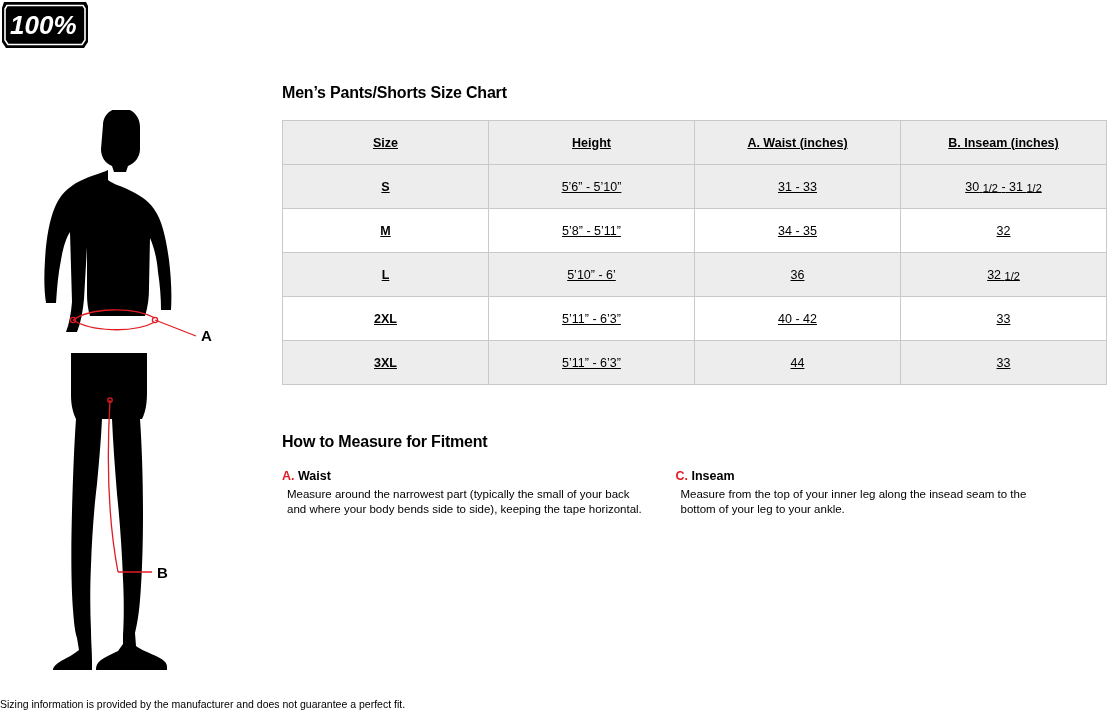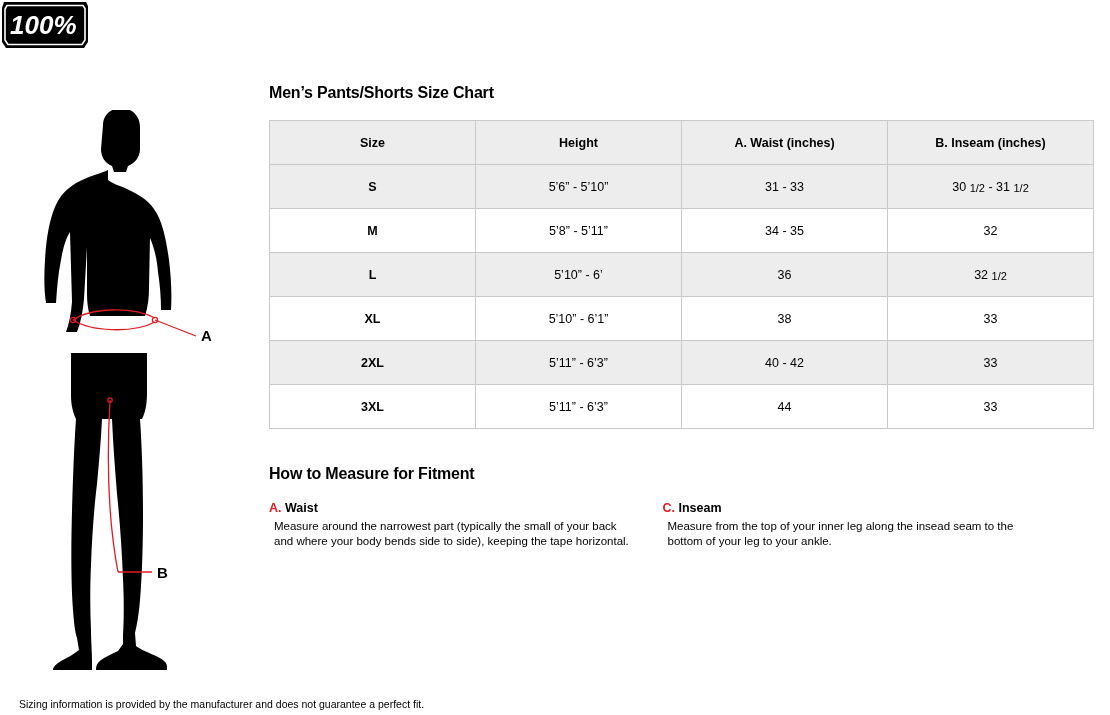--- a/index.html
+++ b/index.html
@@ -30,36 +30,37 @@
     position: absolute;
     left: 0;
     top: 110px;
     width: 280px;
     height: 560px;
   }
 
   
   #content {
     position: absolute;
-    left: 269px;
+    left: 282px;
     top: 84px;
     width: 787px;
   }
 
   .section-title {
     font-size: 16px;
     font-weight: bold;
     letter-spacing: -0.2px;
     margin: 0 0 18px 0;
   }
 
   table.size-chart {
     border-collapse: collapse;
     width: 824px;
     table-layout: fixed;
+    text-decoration: underline;
   }
   table.size-chart th,
   table.size-chart td {
     border: 1px solid #c9c9c9;
     height: 41px;
     text-align: center;
     vertical-align: middle;
     font-size: 12.5px;
   }
   table.size-chart thead th {
@@ -78,21 +79,21 @@
   }
   .frac {
     font-size: 11px;
     vertical-align: baseline;
     position: relative;
     top: 1px;
   }
 
   
   #measure-section {
-    margin-top: 36px;
+    margin-top: 48px;
   }
   #measure-cols {
     display: flex;
     margin-top: 16px;
     align-items: flex-end;
   }
   .measure-col {
     width: 412px;
     box-sizing: border-box;
     padding-right: 30px;
@@ -113,21 +114,20 @@
     max-width: 390px;
   }
 
   
   #footer {
     position: absolute;
     left: 0;
     bottom: 4px;
     font-size: 10.5px;
     line-height: 1.35;
-    margin-left: 19px;
   }
   #footer div { white-space: nowrap; }
 </style>
 </head>
 <body>
 
 <div id="brand-logo">
   <svg width="90" height="50" viewBox="0 0 90 50" xmlns="http://www.w3.org/2000/svg">
     <path d="M4 2 L86 2 L88 6 L88 42 L84 48 L6 48 L2 42 L2 8 Z" fill="#000000"></path>
     <path d="M7 5.5 L83 5.5 L85 8.5 L85 40 L82 44.5 L8 44.5 L5 40 L5 9 Z" fill="none" stroke="#ffffff" stroke-width="1.6"></path>
@@ -258,26 +258,20 @@
         <td>34 - 35</td>
         <td>32</td>
       </tr>
       <tr>
         <td class="size-cell">L</td>
         <td>5’10” - 6’</td>
         <td>36</td>
         <td><span>32</span> <span class="frac">1/2</span></td>
       </tr>
       <tr>
-        <td class="size-cell">XL</td>
-        <td>5’10” - 6’1”</td>
-        <td>38</td>
-        <td>33</td>
-      </tr>
-      <tr>
         <td class="size-cell">2XL</td>
         <td>5’11” - 6’3”</td>
         <td>40 - 42</td>
         <td>33</td>
       </tr>
       <tr>
         <td class="size-cell">3XL</td>
         <td>5’11” - 6’3”</td>
         <td>44</td>
         <td>33</td>

